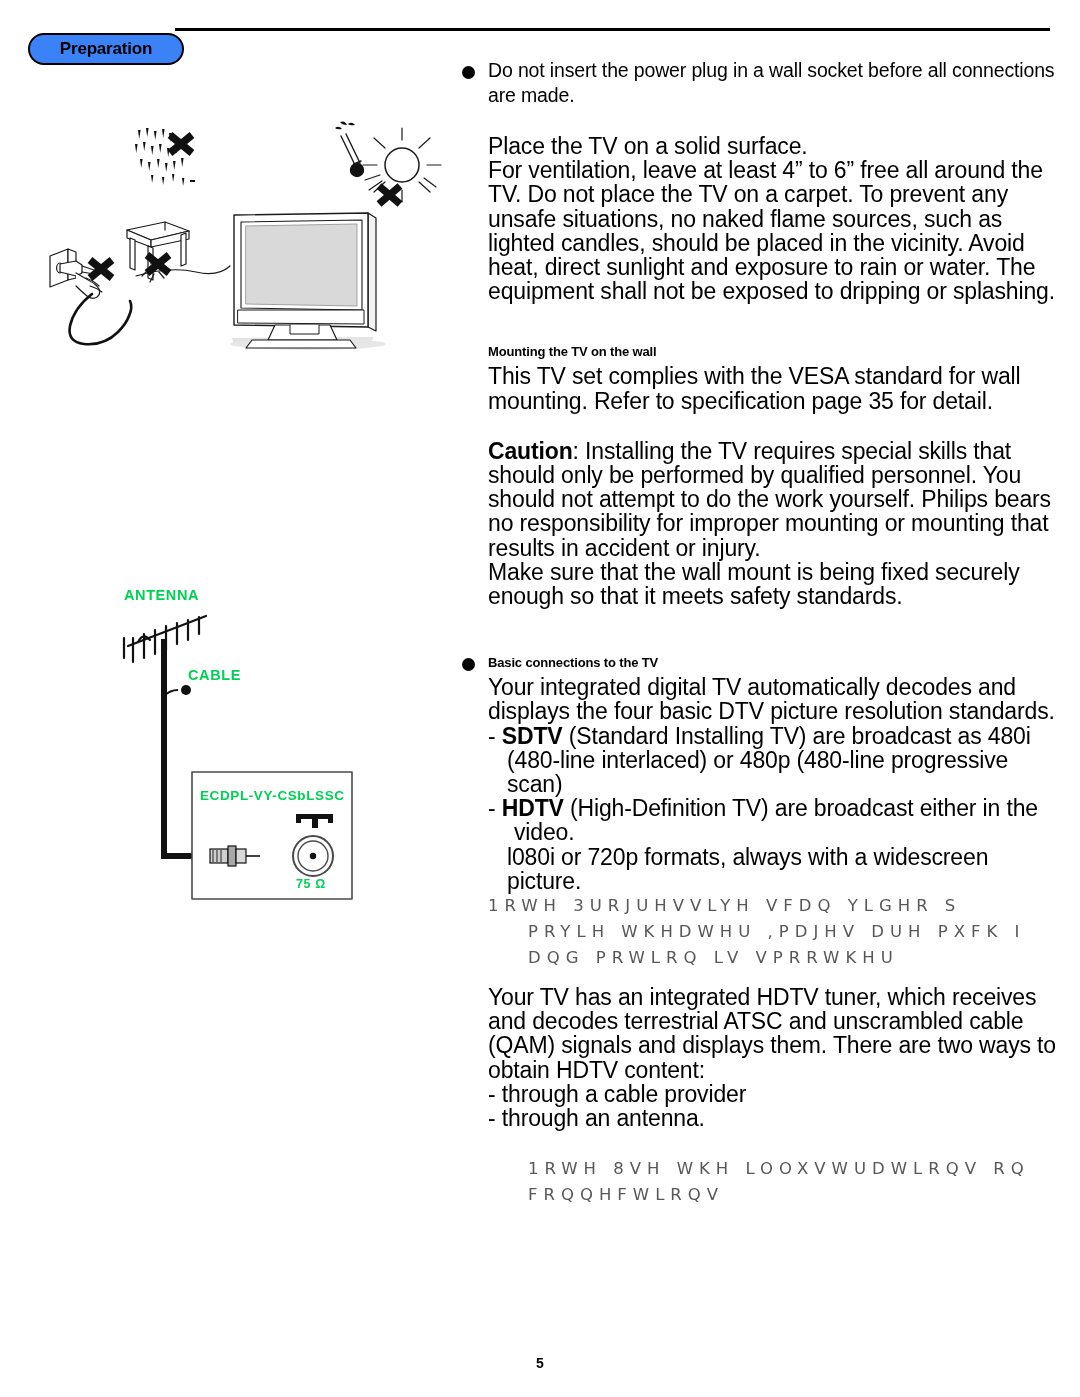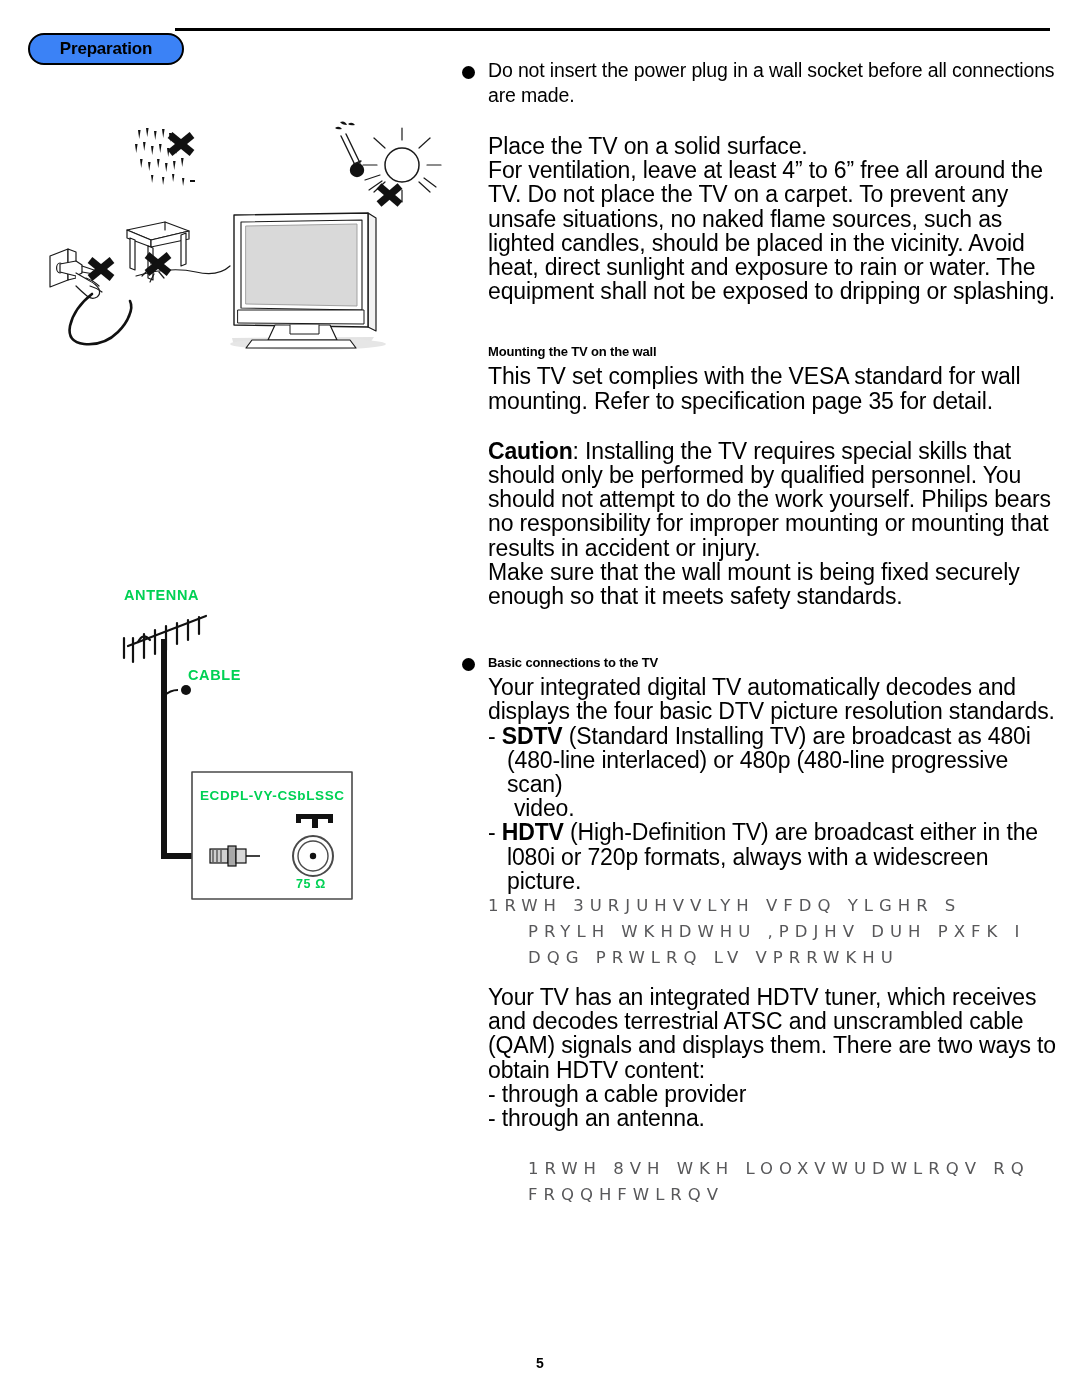--- a/index.html
+++ b/index.html
@@ -355,23 +355,23 @@
 
   <div class="gap-xl"></div>
 
   <div class="bullet-block">
     <span class="bullet-dot"></span>
     <div class="sub-head">Basic connections to the TV</div>
     <div class="body-text">Your integrated digital TV automatically decodes and displays the four basic DTV picture resolution standards.</div>
 
     <div class="body-text dash-item">-&nbsp;<b class="inl">SDTV</b><span> (Standard Installing TV) are broadcast as 480i</span></div>
     <div class="body-text dash-cont">(480-line interlaced) or 480p (480-line progressive scan)</div>
+    <div class="body-text dash-item">-&nbsp;<b class="inl">HDTV</b><span> (High-Definition TV) are broadcast either in the</span></div>
+
     <div class="body-text dash-cont2">video.</div>
-
-    <div class="body-text dash-item">-&nbsp;<b class="inl">HDTV</b><span> (High-Definition TV) are broadcast either in the</span></div>
     <div class="body-text dash-cont">l080i or 720p formats, always with a widescreen picture.</div>
 
     <div class="garbled-wrap">
       <div class="garbled">1RWH  3URJUHVVLYH VFDQ YLGHR  S</div>
       <div class="garbled garb-ind1">PRYLH WKHDWHU ,PDJHV DUH PXFK I</div>
       <div class="garbled garb-ind1">DQG PRWLRQ LV VPRRWKHU</div>
     </div>
 
     <div class="gap-sm"></div>
 

